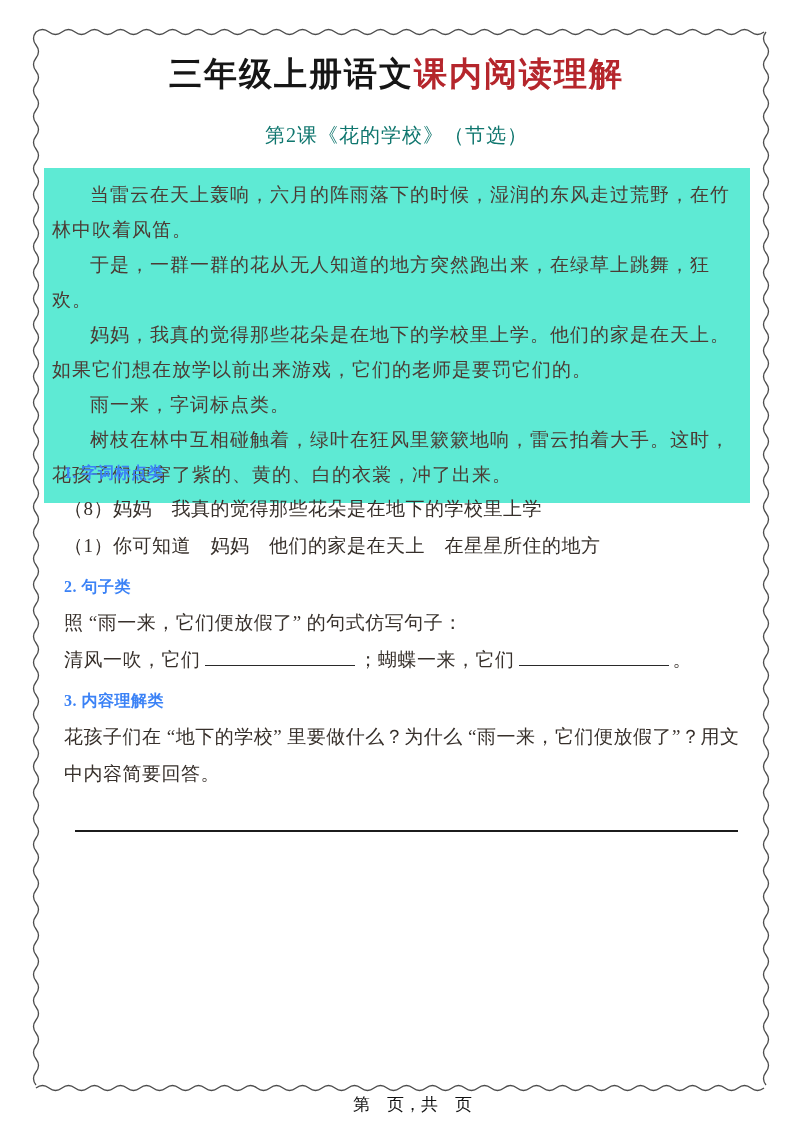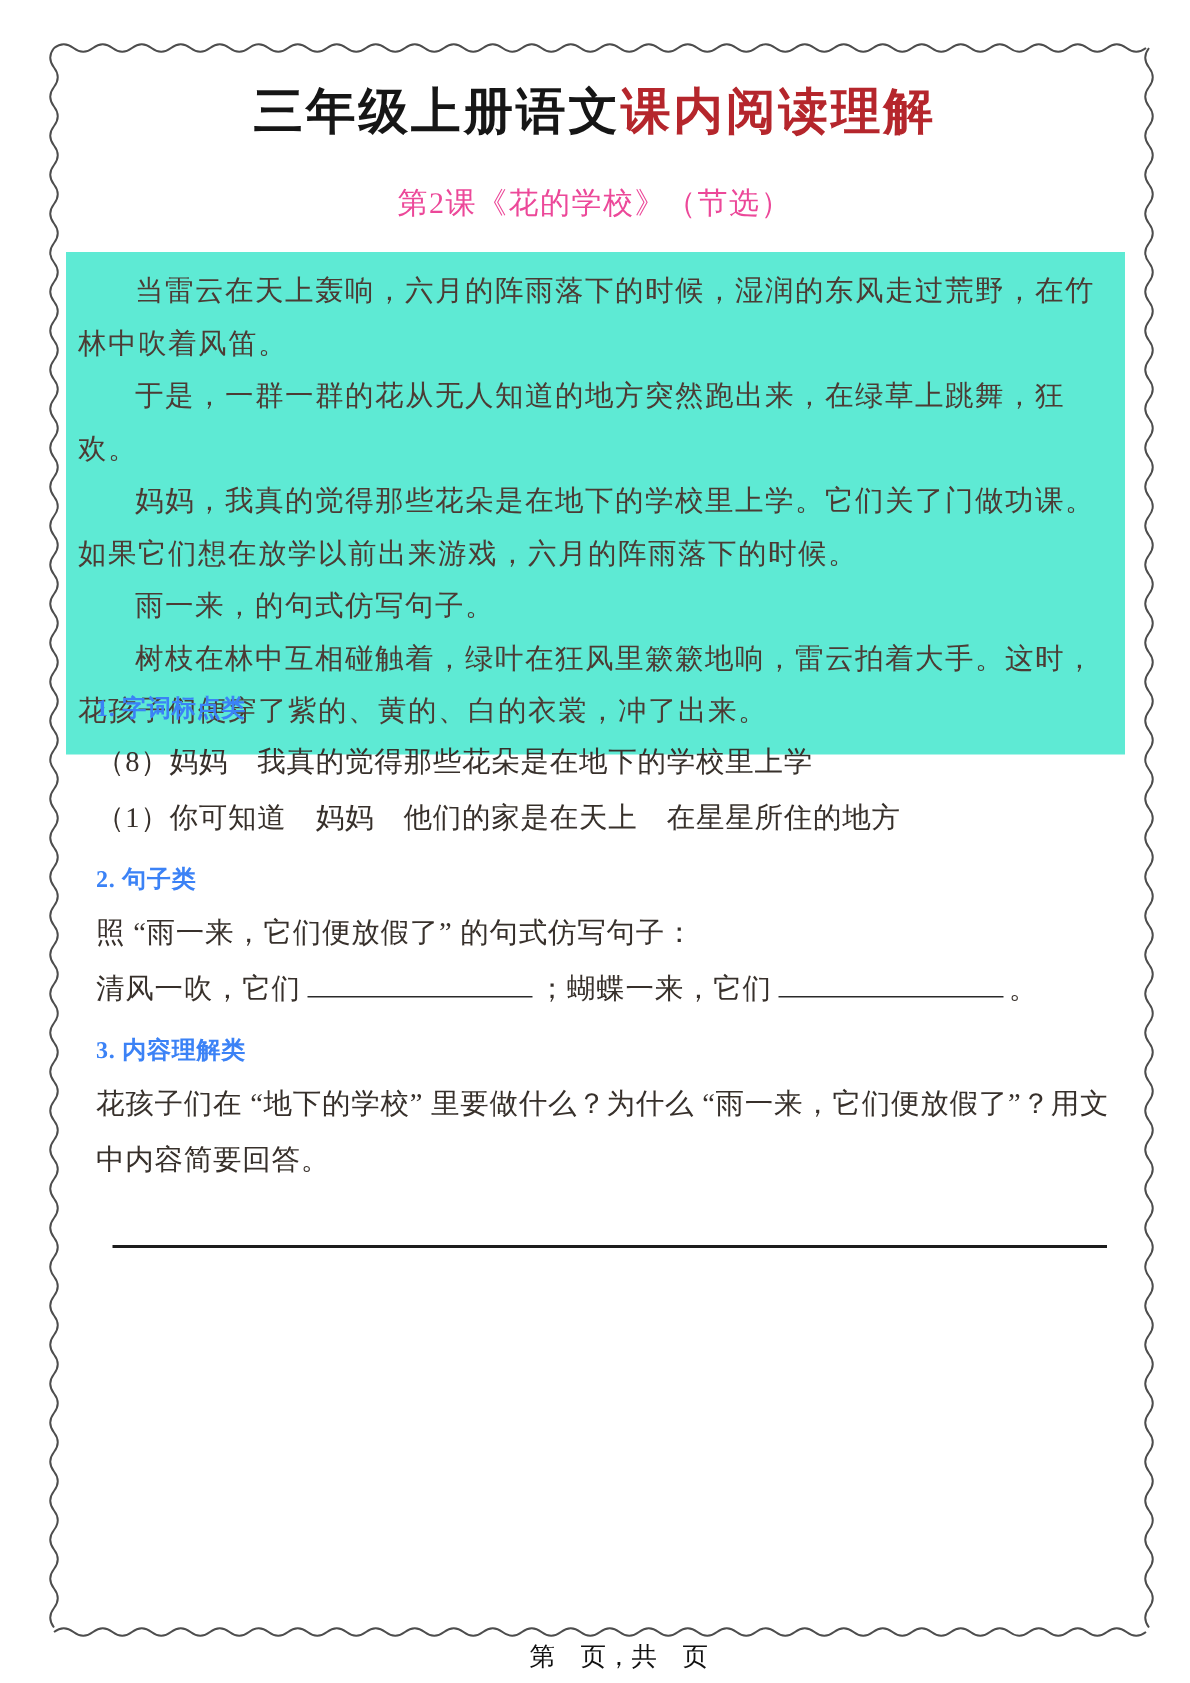--- a/index.html
+++ b/index.html
@@ -18,21 +18,21 @@
     font-size:33px; font-weight:bold;
     letter-spacing:2px;
     color:#161616;
     white-space:nowrap;
   }
   .title .red { color:#b5262c; }
 
   .subtitle {
     position:absolute; top:122px; left:0; width:100%;
     text-align:center;
-    font-size:20px; color:#ec4899;
+    font-size:20px; color:#0f766e;
     letter-spacing:1px;
   }
 
   .passage {
     position:absolute; left:44px; top:168px;
     width:690px;
     padding:9px 8px 11px 8px;
     background:#5eead4;
     color:#4c3b34;
     font-size:19px;
@@ -89,22 +89,22 @@
     <path id="wave-path" fill="none" stroke="#4d4d4d" stroke-width="1.3" d="M 36 32 q 6.5 -5 13 0 q 6.5 5 13 0 q 6.5 -5 13 0 q 6.5 5 13 0 q 6.5 -5 13 0 q 6.5 5 13 0 q 6.5 -5 13 0 q 6.5 5 13 0 q 6.5 -5 13 0 q 6.5 5 13 0 q 6.5 -5 13 0 q 6.5 5 13 0 q 6.5 -5 13 0 q 6.5 5 13 0 q 6.5 -5 13 0 q 6.5 5 13 0 q 6.5 -5 13 0 q 6.5 5 13 0 q 6.5 -5 13 0 q 6.5 5 13 0 q 6.5 -5 13 0 q 6.5 5 13 0 q 6.5 -5 13 0 q 6.5 5 13 0 q 6.5 -5 13 0 q 6.5 5 13 0 q 6.5 -5 13 0 q 6.5 5 13 0 q 6.5 -5 13 0 q 6.5 5 13 0 q 6.5 -5 13 0 q 6.5 5 13 0 q 6.5 -5 13 0 q 6.5 5 13 0 q 6.5 -5 13 0 q 6.5 5 13 0 q 6.5 -5 13 0 q 6.5 5 13 0 q 6.5 -5 13 0 q 6.5 5 13 0 q 6.5 -5 13 0 q 6.5 5 13 0 q 6.5 -5 13 0 q 6.5 5 13 0 q 6.5 -5 13 0 q 6.5 5 13 0 q 6.5 -5 13 0 q 6.5 5 13 0 q 6.5 -5 13 0 q 6.5 5 13 0 q 6.5 -5 13 0 q 6.5 5 13 0 q 6.5 -5 13 0 q 6.5 5 13 0 q 6.5 -5 13 0 q 6.5 5 13 0 M 36 1088 q 6.5 -5 13 0 q 6.5 5 13 0 q 6.5 -5 13 0 q 6.5 5 13 0 q 6.5 -5 13 0 q 6.5 5 13 0 q 6.5 -5 13 0 q 6.5 5 13 0 q 6.5 -5 13 0 q 6.5 5 13 0 q 6.5 -5 13 0 q 6.5 5 13 0 q 6.5 -5 13 0 q 6.5 5 13 0 q 6.5 -5 13 0 q 6.5 5 13 0 q 6.5 -5 13 0 q 6.5 5 13 0 q 6.5 -5 13 0 q 6.5 5 13 0 q 6.5 -5 13 0 q 6.5 5 13 0 q 6.5 -5 13 0 q 6.5 5 13 0 q 6.5 -5 13 0 q 6.5 5 13 0 q 6.5 -5 13 0 q 6.5 5 13 0 q 6.5 -5 13 0 q 6.5 5 13 0 q 6.5 -5 13 0 q 6.5 5 13 0 q 6.5 -5 13 0 q 6.5 5 13 0 q 6.5 -5 13 0 q 6.5 5 13 0 q 6.5 -5 13 0 q 6.5 5 13 0 q 6.5 -5 13 0 q 6.5 5 13 0 q 6.5 -5 13 0 q 6.5 5 13 0 q 6.5 -5 13 0 q 6.5 5 13 0 q 6.5 -5 13 0 q 6.5 5 13 0 q 6.5 -5 13 0 q 6.5 5 13 0 q 6.5 -5 13 0 q 6.5 5 13 0 q 6.5 -5 13 0 q 6.5 5 13 0 q 6.5 -5 13 0 q 6.5 5 13 0 q 6.5 -5 13 0 q 6.5 5 13 0 M 36 32 q -5 6.5 0 13 q 5 6.5 0 13 q -5 6.5 0 13 q 5 6.5 0 13 q -5 6.5 0 13 q 5 6.5 0 13 q -5 6.5 0 13 q 5 6.5 0 13 q -5 6.5 0 13 q 5 6.5 0 13 q -5 6.5 0 13 q 5 6.5 0 13 q -5 6.5 0 13 q 5 6.5 0 13 q -5 6.5 0 13 q 5 6.5 0 13 q -5 6.5 0 13 q 5 6.5 0 13 q -5 6.5 0 13 q 5 6.5 0 13 q -5 6.5 0 13 q 5 6.5 0 13 q -5 6.5 0 13 q 5 6.5 0 13 q -5 6.5 0 13 q 5 6.5 0 13 q -5 6.5 0 13 q 5 6.5 0 13 q -5 6.5 0 13 q 5 6.5 0 13 q -5 6.5 0 13 q 5 6.5 0 13 q -5 6.5 0 13 q 5 6.5 0 13 q -5 6.5 0 13 q 5 6.5 0 13 q -5 6.5 0 13 q 5 6.5 0 13 q -5 6.5 0 13 q 5 6.5 0 13 q -5 6.5 0 13 q 5 6.5 0 13 q -5 6.5 0 13 q 5 6.5 0 13 q -5 6.5 0 13 q 5 6.5 0 13 q -5 6.5 0 13 q 5 6.5 0 13 q -5 6.5 0 13 q 5 6.5 0 13 q -5 6.5 0 13 q 5 6.5 0 13 q -5 6.5 0 13 q 5 6.5 0 13 q -5 6.5 0 13 q 5 6.5 0 13 q -5 6.5 0 13 q 5 6.5 0 13 q -5 6.5 0 13 q 5 6.5 0 13 q -5 6.5 0 13 q 5 6.5 0 13 q -5 6.5 0 13 q 5 6.5 0 13 q -5 6.5 0 13 q 5 6.5 0 13 q -5 6.5 0 13 q 5 6.5 0 13 q -5 6.5 0 13 q 5 6.5 0 13 q -5 6.5 0 13 q 5 6.5 0 13 q -5 6.5 0 13 q 5 6.5 0 13 q -5 6.5 0 13 q 5 6.5 0 13 q -5 6.5 0 13 q 5 6.5 0 13 q -5 6.5 0 13 q 5 6.5 0 13 q -5 6.5 0 13 M 766 32 q -5 6.5 0 13 q 5 6.5 0 13 q -5 6.5 0 13 q 5 6.5 0 13 q -5 6.5 0 13 q 5 6.5 0 13 q -5 6.5 0 13 q 5 6.5 0 13 q -5 6.5 0 13 q 5 6.5 0 13 q -5 6.5 0 13 q 5 6.5 0 13 q -5 6.5 0 13 q 5 6.5 0 13 q -5 6.5 0 13 q 5 6.5 0 13 q -5 6.5 0 13 q 5 6.5 0 13 q -5 6.5 0 13 q 5 6.5 0 13 q -5 6.5 0 13 q 5 6.5 0 13 q -5 6.5 0 13 q 5 6.5 0 13 q -5 6.5 0 13 q 5 6.5 0 13 q -5 6.5 0 13 q 5 6.5 0 13 q -5 6.5 0 13 q 5 6.5 0 13 q -5 6.5 0 13 q 5 6.5 0 13 q -5 6.5 0 13 q 5 6.5 0 13 q -5 6.5 0 13 q 5 6.5 0 13 q -5 6.5 0 13 q 5 6.5 0 13 q -5 6.5 0 13 q 5 6.5 0 13 q -5 6.5 0 13 q 5 6.5 0 13 q -5 6.5 0 13 q 5 6.5 0 13 q -5 6.5 0 13 q 5 6.5 0 13 q -5 6.5 0 13 q 5 6.5 0 13 q -5 6.5 0 13 q 5 6.5 0 13 q -5 6.5 0 13 q 5 6.5 0 13 q -5 6.5 0 13 q 5 6.5 0 13 q -5 6.5 0 13 q 5 6.5 0 13 q -5 6.5 0 13 q 5 6.5 0 13 q -5 6.5 0 13 q 5 6.5 0 13 q -5 6.5 0 13 q 5 6.5 0 13 q -5 6.5 0 13 q 5 6.5 0 13 q -5 6.5 0 13 q 5 6.5 0 13 q -5 6.5 0 13 q 5 6.5 0 13 q -5 6.5 0 13 q 5 6.5 0 13 q -5 6.5 0 13 q 5 6.5 0 13 q -5 6.5 0 13 q 5 6.5 0 13 q -5 6.5 0 13 q 5 6.5 0 13 q -5 6.5 0 13 q 5 6.5 0 13 q -5 6.5 0 13 q 5 6.5 0 13 q -5 6.5 0 13"></path>
   </svg>
 
   <div class="title"><span>三年级上册语文</span><span class="red">课内阅读理解</span></div>
 
   <div class="subtitle">第2课《花的学校》（节选）</div>
 
   <div class="passage">
     <p>当雷云在天上轰响，六月的阵雨落下的时候，湿润的东风走过荒野，在竹林中吹着风笛。</p>
     <p>于是，一群一群的花从无人知道的地方突然跑出来，在绿草上跳舞，狂欢。</p>
-    <p>妈妈，我真的觉得那些花朵是在地下的学校里上学。它们关了门做功课。如果它们想在放学以前出来游戏，六月的阵雨落下的时候。</p>
-    <p>雨一来，的句式仿写句子。</p>
+    <p>妈妈，我真的觉得那些花朵是在地下的学校里上学。他们的家是在天上。如果它们想在放学以前出来游戏，它们的老师是要罚它们的。</p>
+    <p>雨一来，字词标点类。</p>
     <p>树枝在林中互相碰触着，绿叶在狂风里簌簌地响，雷云拍着大手。这时，花孩子们便穿了紫的、黄的、白的衣裳，冲了出来。</p>
   </div>
 
   <div class="questions">
 
     <div class="q-heading">1. 字词标点类</div>
     <p class="q-line">（8）妈妈　我真的觉得那些花朵是在地下的学校里上学</p>
     <p class="q-line">（1）你可知道　妈妈　他们的家是在天上　在星星所住的地方</p>
 
     <div class="q-heading">2. 句子类</div>

